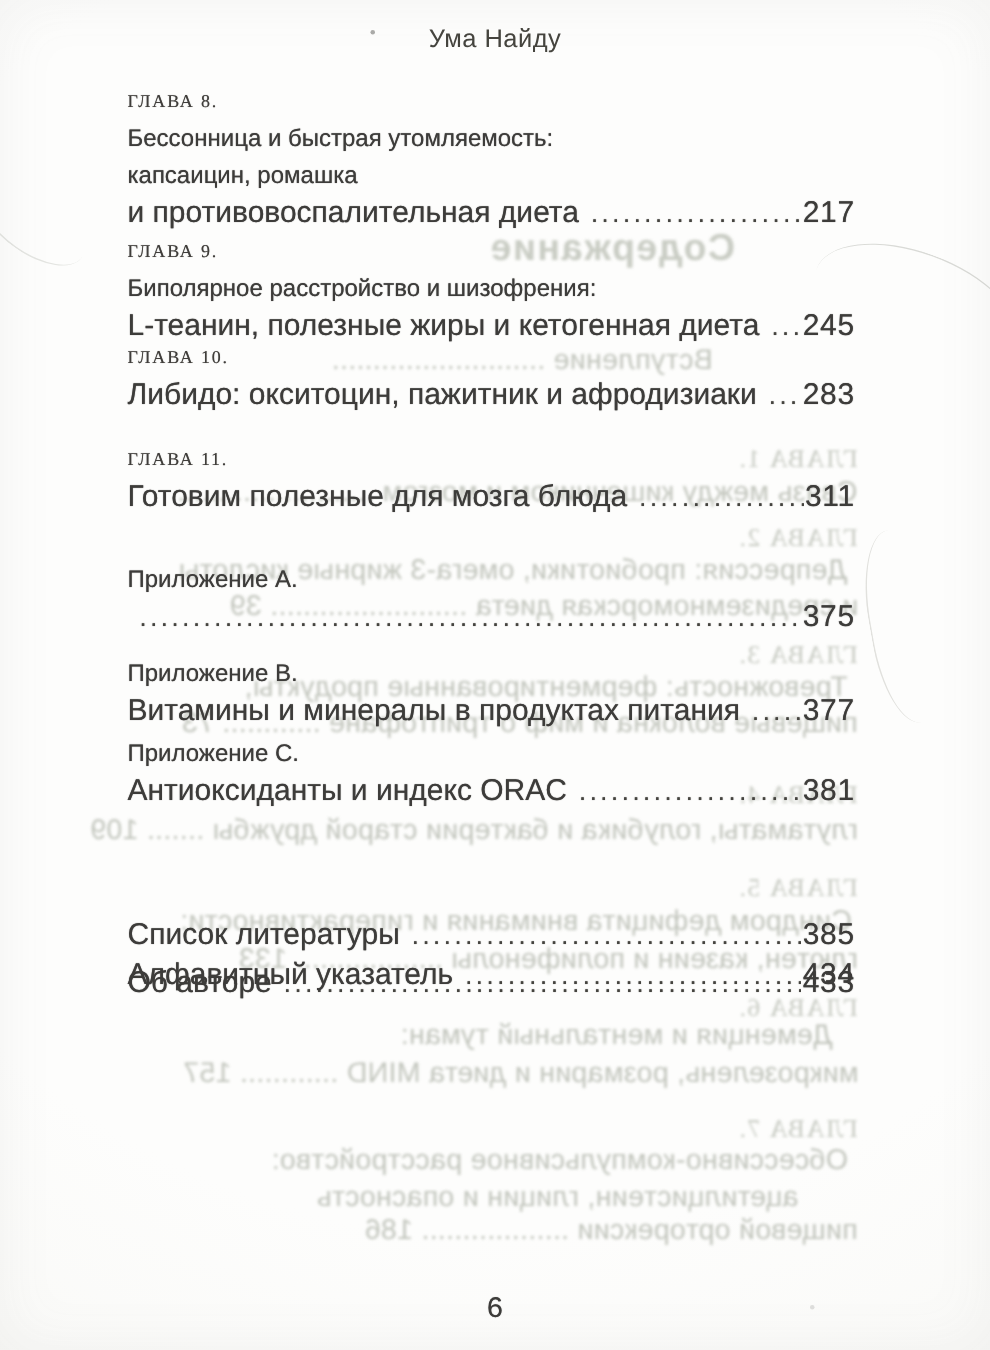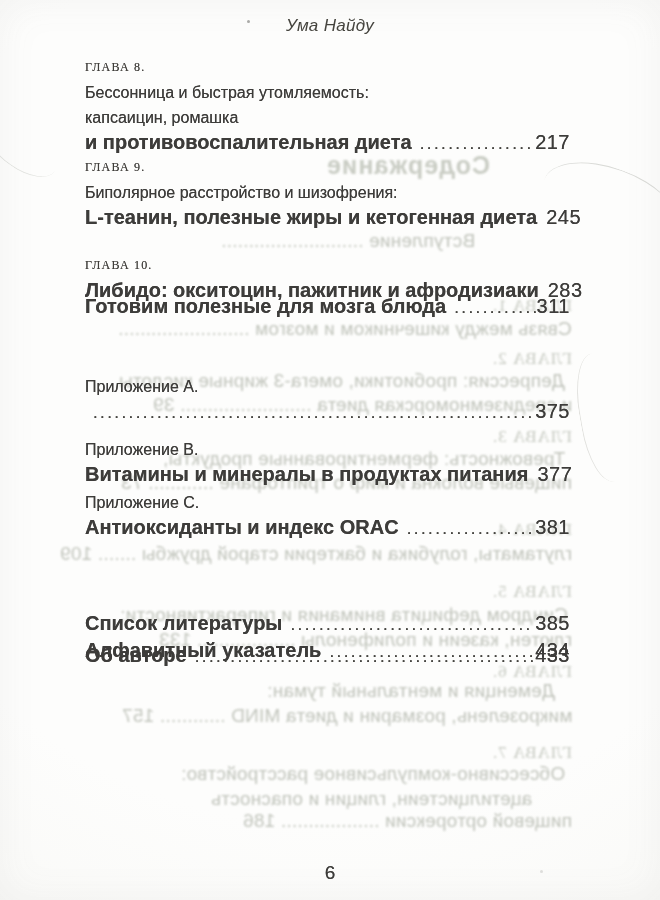--- a/index.html
+++ b/index.html
@@ -13,21 +13,20 @@
     font-family:"Liberation Sans", sans-serif;
     color:#3d3c3a;
   }
   .page::after{
     content:"";position:absolute;inset:0;pointer-events:none;
     box-shadow:inset 0 0 40px rgba(120,120,110,0.07);
   }
   .running-header{
     position:absolute;top:16px;left:0;right:0;
     text-align:center;
-    font-style:italic;
     font-size:17px;
     color:#46453f;
     letter-spacing:0.3px;
   }
   .block{
     position:absolute;left:85px;right:90px;
   }
   .chap{
     font-family:"Liberation Serif", serif;
     font-size:12px;line-height:25px;
@@ -37,21 +36,21 @@
   }
   .app-head,.line{
     font-size:16px;line-height:25px;
     text-shadow:0 0 0.6px rgba(61,60,58,0.85);
   }
   .row{
     display:flex;align-items:baseline;
     font-size:20px;line-height:25px;
     text-shadow:0 0 0.6px rgba(61,60,58,0.85);
   }
-  .row .t{white-space:nowrap;font-weight:bold;}
+  .row .t{white-space:nowrap;}
   .dots{
     flex:1;overflow:hidden;white-space:nowrap;
     margin-left:8px;margin-right:1px;
     font-size:17px;
     letter-spacing:2.4px;
     color:#45443f;
   }
   .dots::after{
     content:"..........................................................................................................................................";
   }
@@ -139,30 +138,31 @@
   <div class="block" style="top:155px">
     <div class="chap">ГЛАВА 9.</div>
     <div class="line">Биполярное расстройство и шизофрения:</div>
     <div class="row">
       <span class="t">L-теанин, полезные жиры и кетогенная диета</span>
       <span class="dots"></span>
       <span class="pg">245</span>
     </div>
   </div>
 
-  <div class="block" style="top:253px">
+  <div class="block" style="top:226px">
     <div class="chap">ГЛАВА 10.</div>
     <div class="row">
       <span class="t">Либидо: окситоцин, пажитник и афродизиаки</span>
       <span class="dots"></span>
       <span class="pg">283</span>
     </div>
   </div>
 
   <div class="block" style="top:294px">
+    <div class="chap">ГЛАВА 11.</div>
     <div class="row">
       <span class="t">Готовим полезные для мозга блюда</span>
       <span class="dots"></span>
       <span class="pg">311</span>
     </div>
   </div>
 
   <div class="block" style="top:374px">
     <div class="app-head">Приложение А.</div>
     <div class="row">

